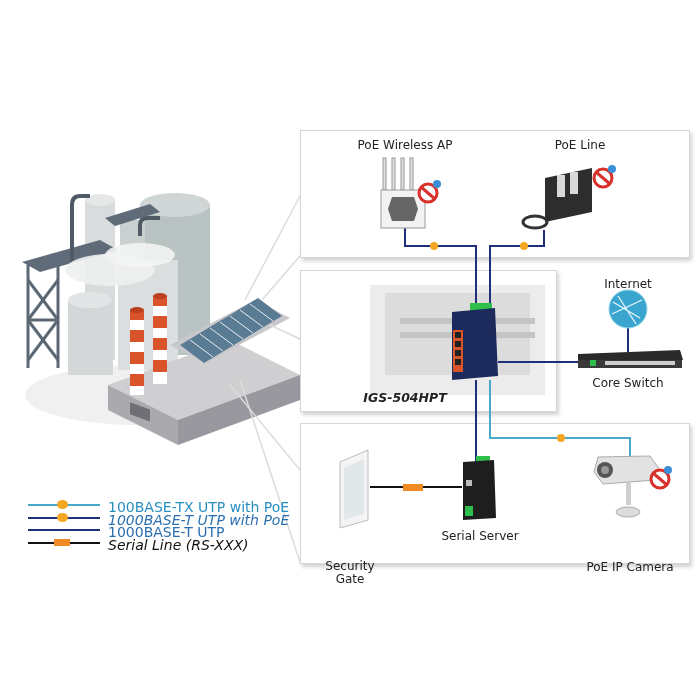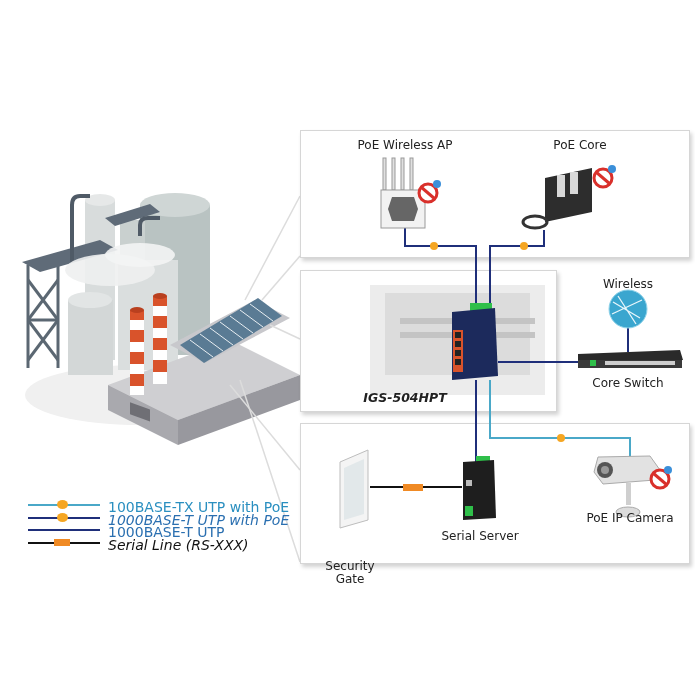--- a/index.html
+++ b/index.html
@@ -190,30 +190,30 @@
     <ellipse cx="628" cy="512" rx="12" ry="5" fill="#dcdcdc" stroke="#aaa"></ellipse>
   </g>
   <g>
     <circle cx="660" cy="479" r="9" fill="#fff" stroke="#d9302b" stroke-width="3"></circle>
     <line x1="653" y1="473" x2="667" y2="485" stroke="#d9302b" stroke-width="3"></line>
     <circle cx="668" cy="470" r="4" fill="#3b8fd9"></circle>
   </g>
 </svg>
 
 <div class="lbl" style="left:350px;top:138px;width:110px;">PoE Wireless AP</div>
-<div class="lbl" style="left:530px;top:138px;width:100px;">PoE Core</div>
-<div class="lbl" style="left:590px;top:277px;width:76px;">Wireless</div>
+<div class="lbl" style="left:530px;top:138px;width:100px;">PoE Line</div>
+<div class="lbl" style="left:590px;top:277px;width:76px;">Internet</div>
 <div class="lbl" style="left:578px;top:376px;width:100px;">Core Switch</div>
 <div class="lbl" style="left:360px;top:390px;width:90px;font-weight:bold;font-size:12.5px;font-style:italic;">IGS-504HPT</div>
 <div class="lbl" style="left:315px;top:560px;width:70px;line-height:13px;">
   <div>Security</div>
   <div>Gate</div>
 </div>
 <div class="lbl" style="left:430px;top:529px;width:100px;">Serial Server</div>
-<div class="lbl" style="left:575px;top:511px;width:110px;">PoE IP Camera</div>
+<div class="lbl" style="left:575px;top:560px;width:110px;">PoE IP Camera</div>
 
 <div>
   <div class="legend-row" style="top:499px;">
     <div class="legend-line" style="background:#4aa8c8;"></div>
     <div class="legend-dot"></div>
     <div class="legend-text" style="color:#2a8fc0;">100BASE-TX UTP with PoE</div>
   </div>
   <div class="legend-row" style="top:512px;font-style:italic;">
     <div class="legend-line" style="background:#1f2f7a;"></div>
     <div class="legend-dot"></div>

